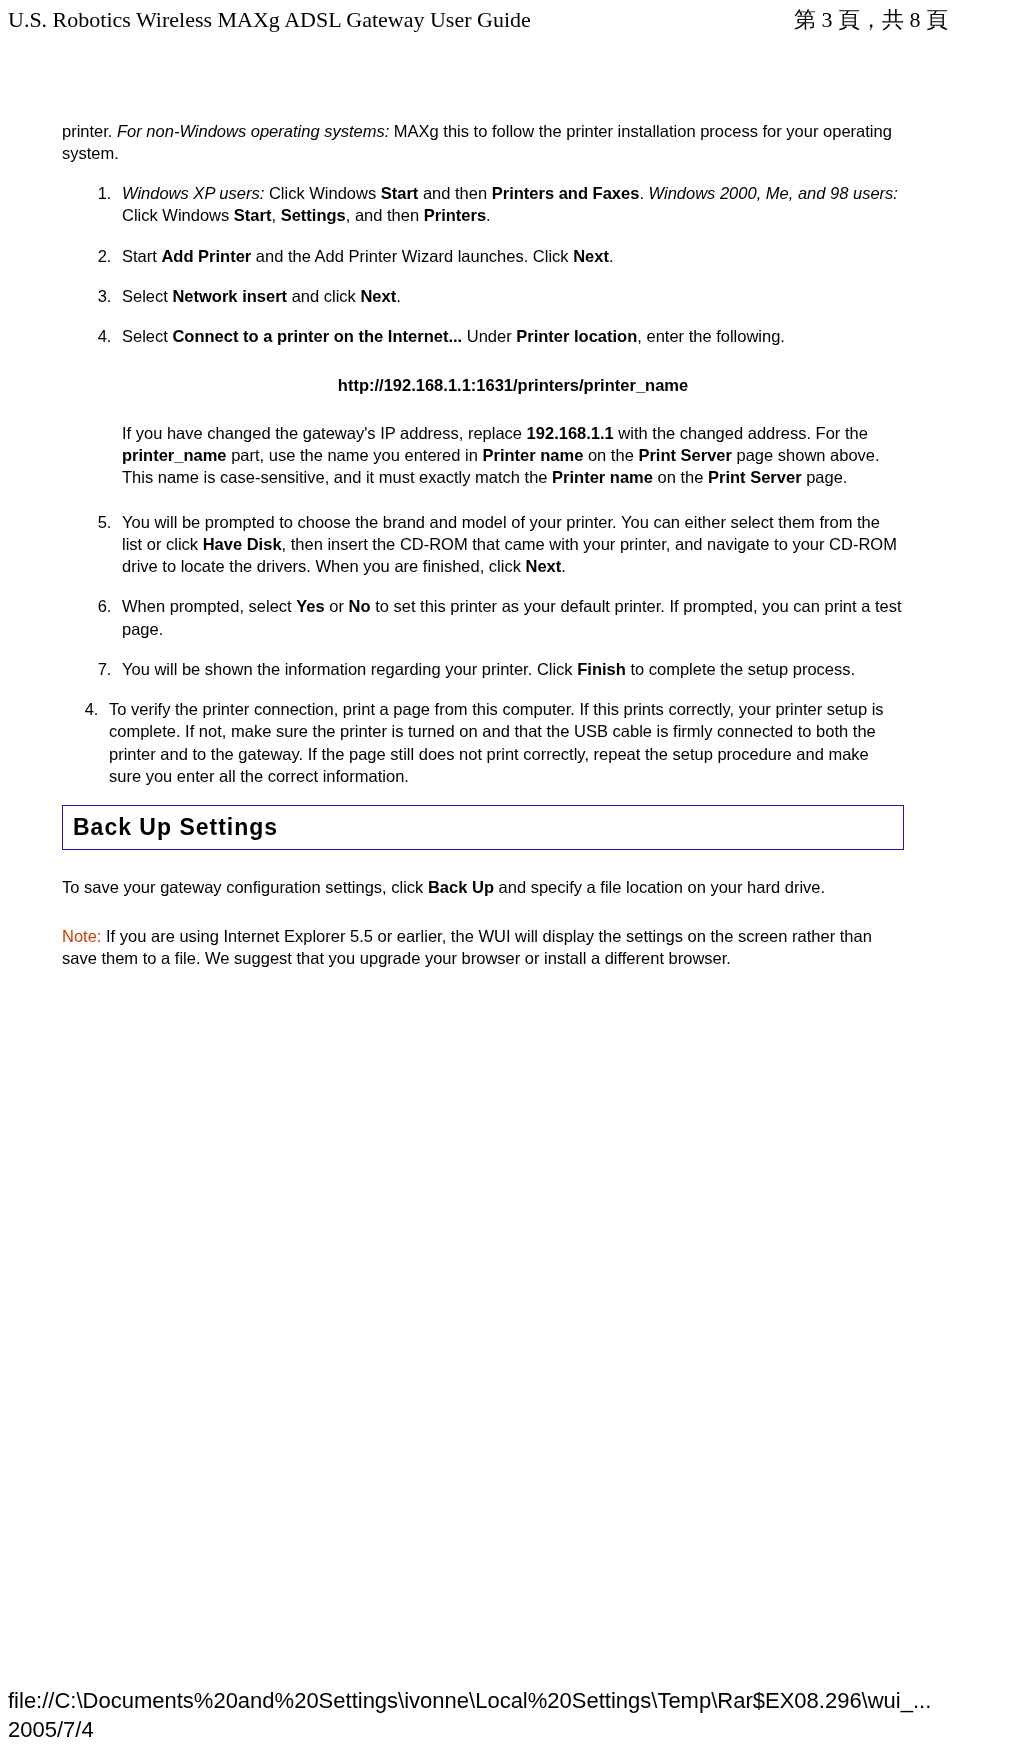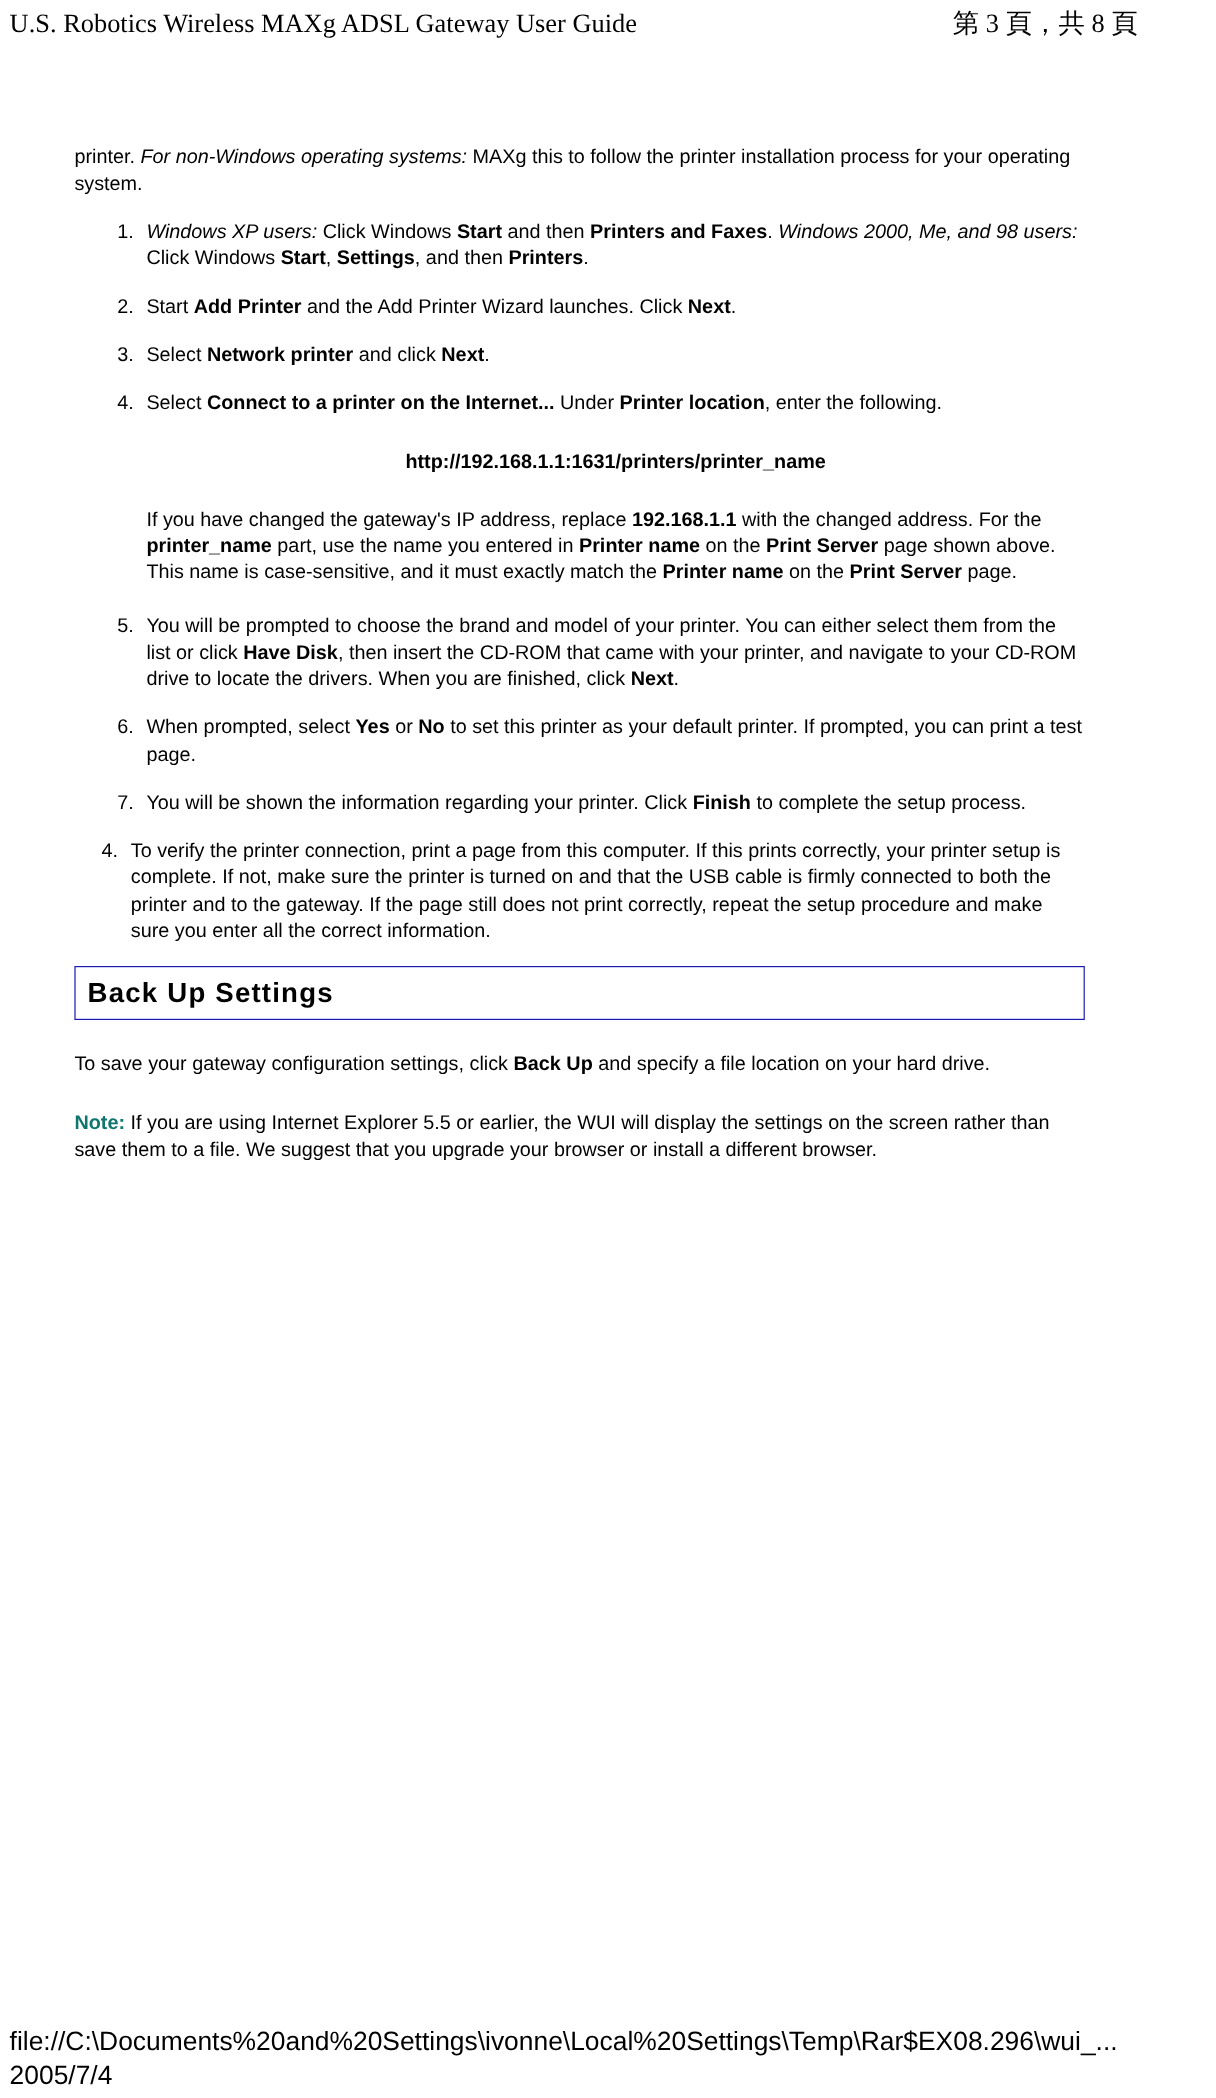--- a/index.html
+++ b/index.html
@@ -62,22 +62,22 @@
       padding: 6px 10px;
       font-size: 23px;
       font-weight: bold;
       letter-spacing: 1px;
       margin-bottom: 26px;
     }
     .section-para {
       margin: 0 0 26px 0;
     }
     .note-label {
-      color: #0f766e;
-      font-weight: bold;
+      color: #c2410c;
+      font-weight: normal;
     }
     .footer-row {
       position: absolute;
       bottom: 3px;
       left: 8px;
       right: 12px;
       display: flex;
       justify-content: flex-start;
       font-family: Liberation Sans, sans-serif;
       font-size: 22px;
@@ -103,21 +103,21 @@
     </p>
 
     <ol class="nested">
       <li>
         <em>Windows XP users:</em><span> Click Windows </span><b>Start</b><span> and then </span><b>Printers and Faxes</b><span>. </span><em>Windows 2000, Me, and 98 users:</em><span> Click Windows </span><b>Start</b><span>, </span><b>Settings</b><span>, and then </span><b>Printers</b><span>.</span>
       </li>
       <li>
         <span>Start </span><b>Add Printer</b><span> and the Add Printer Wizard launches. Click </span><b>Next</b><span>.</span>
       </li>
       <li>
-        <span>Select </span><b>Network printer</b><span> and click </span><b>Next</b><span>.</span>
+        <span>Select </span><b>Network insert</b><span> and click </span><b>Next</b><span>.</span>
       </li>
       <li>
         <span>Select </span><b>Connect to a printer on the Internet...</b><span> Under </span><b>Printer location</b><span>, enter the following.</span>
         <div class="center-text">http://192.168.1.1:1631/printers/printer_name</div>
         <div class="follow-para">
           <span>If you have changed the gateway's IP address, replace </span><b>192.168.1.1</b><span> with the changed address. For the </span><b>printer_name</b><span> part, use the name you entered in </span><b>Printer name</b><span> on the </span><b>Print Server</b><span> page shown above. This name is case-sensitive, and it must exactly match the </span><b>Printer name</b><span> on the </span><b>Print Server</b><span> page.</span>
         </div>
       </li>
       <li>
         <span>You will be prompted to choose the brand and model of your printer. You can either select them from the list or click </span><b>Have Disk</b><span>, then insert the CD-ROM that came with your printer, and navigate to your CD-ROM drive to locate the drivers. When you are finished, click </span><b>Next</b><span>.</span>

